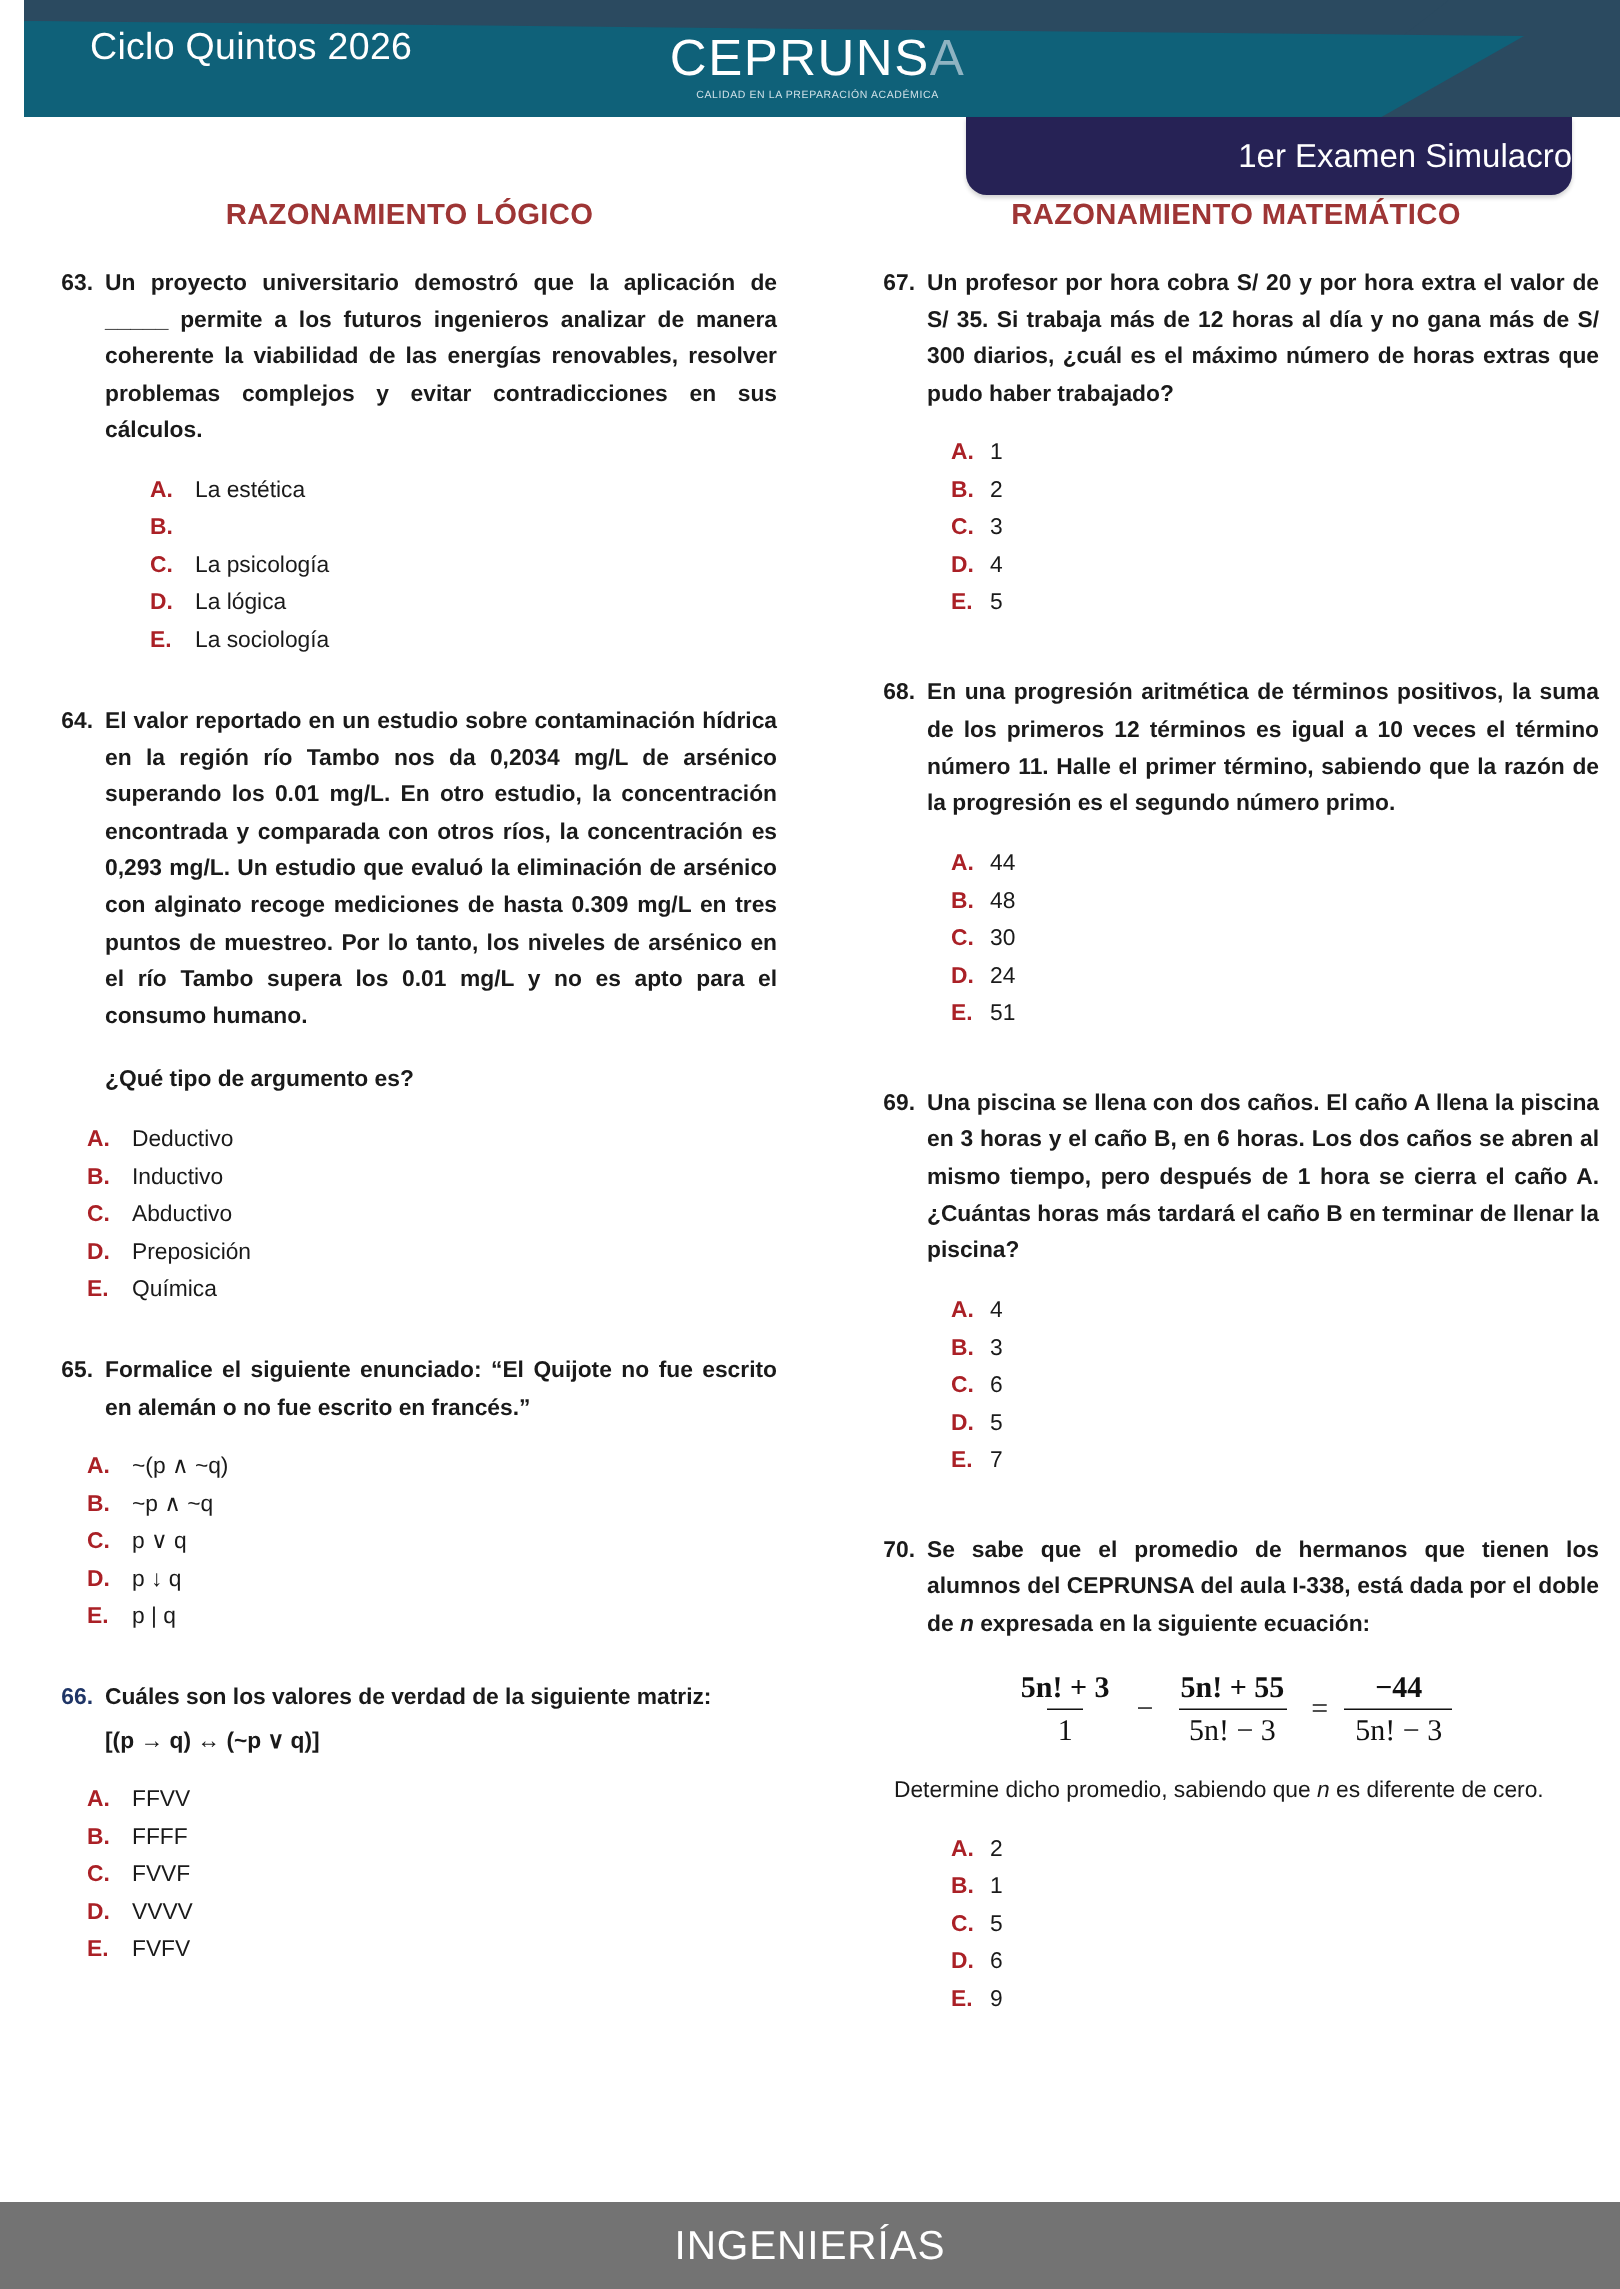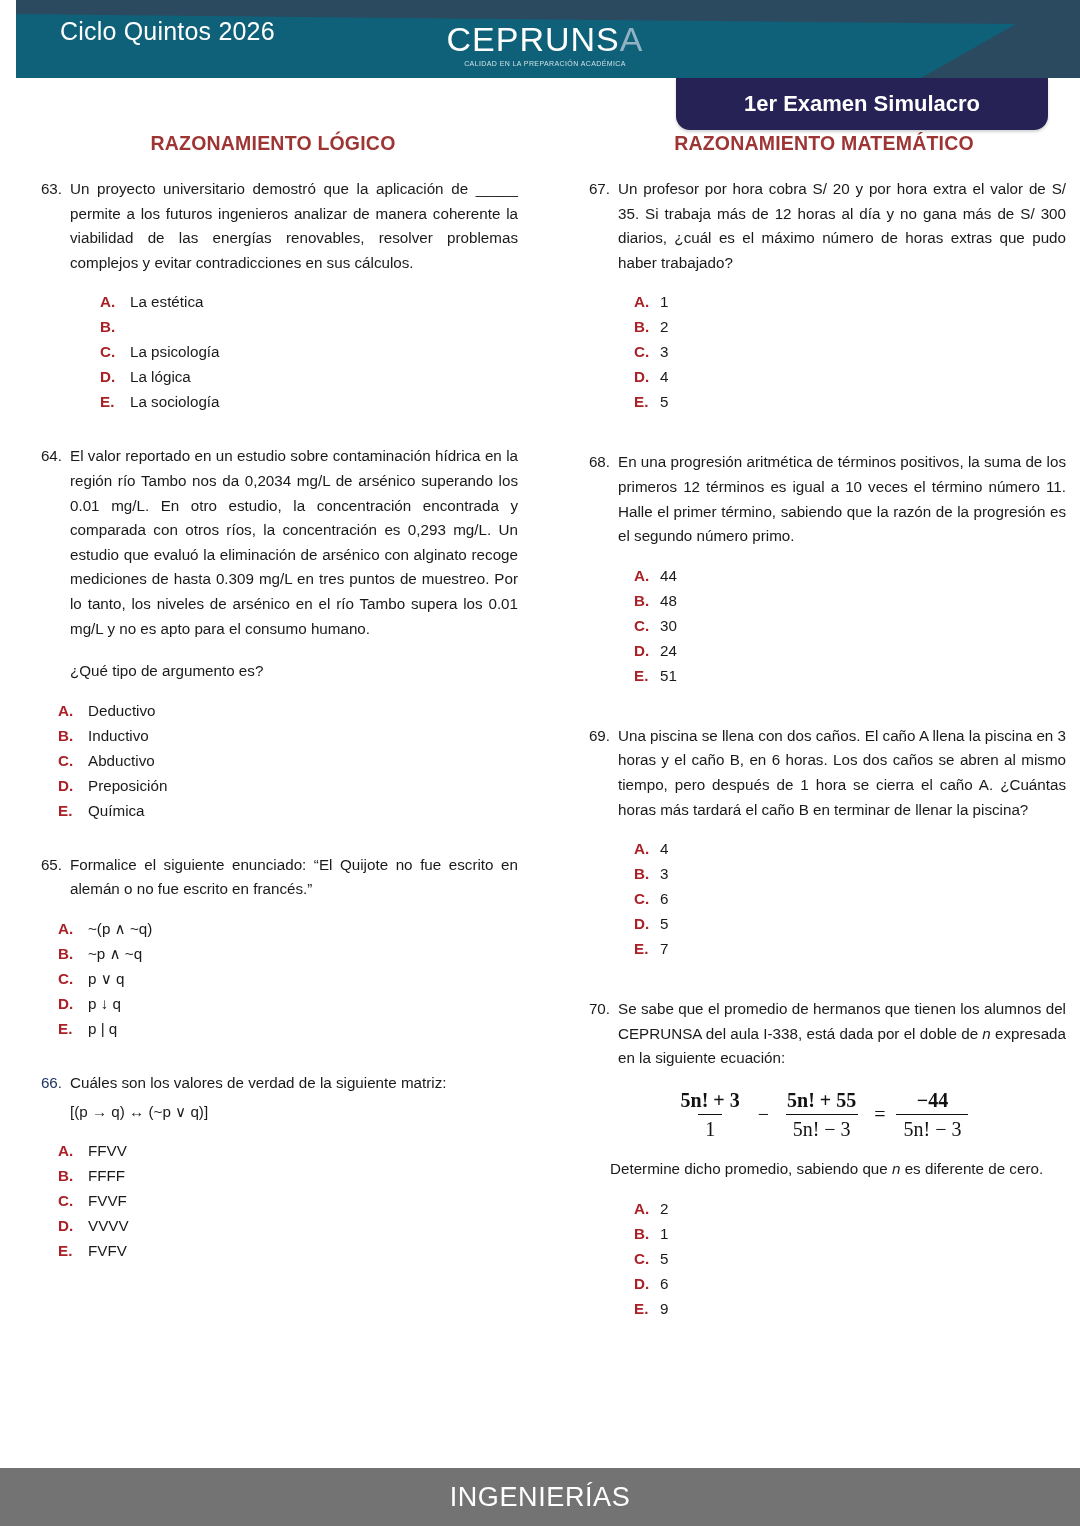--- a/index.html
+++ b/index.html
@@ -86,30 +86,29 @@
     font-size: 7px;
     letter-spacing: 0.4px;
     color: #cfe0e7;
     margin-top: 4px;
     white-space: nowrap;
   }
   .exam-badge {
     position: absolute;
     top: 78px;
     right: 32px;
-    width: 372px;
+    width: 404px;
     height: 52px;
     background: #262255;
     border-radius: 0 0 14px 14px;
     display: flex;
     align-items: center;
-    justify-content: center;
+    justify-content: flex-end;
     z-index: 7;
     box-shadow: 0 2px 3px rgba(0,0,0,0.18);
-    font-weight: bold;
   }
   .exam-badge-text {
     color: #ffffff;
     font-size: 22px;
     white-space: nowrap;
   }
 
   
   .content {
     position: absolute;
@@ -132,20 +131,21 @@
     font-size: 19.5px;
     font-weight: bold;
     letter-spacing: 0.2px;
     margin: 0 0 22px 0;
   }
   .section-title.right { padding-left: 6px; }
 
   .question {
     display: flex;
     margin-bottom: 6px;
+    font-weight: bold;
   }
   .q-num {
     flex: 0 0 auto;
     width: 34px;
     text-align: right;
     padding-right: 8px;
     font-size: 15.2px;
     line-height: 24.6px;
     color: #1a1a1a;
   }
@@ -500,21 +500,21 @@
           <span class="num">5n! + 55</span>
           <span class="den">5n! − 3</span>
         </span>
         <span class="op">=</span>
         <span class="frac">
           <span class="num">−44</span>
           <span class="den">5n! − 3</span>
         </span>
       </div>
 
-      <div class="q-body nojustify" style="margin-left:34px;"><span>Determine dicho promedio, sabiendo que </span><span class="ital">n</span><span> es diferente de cero.</span></div>
+      <div class="q-body nojustify" style="margin-left:20px;"><span>Determine dicho promedio, sabiendo que </span><span class="ital">n</span><span> es diferente de cero.</span></div>
 
       <ul class="options ind-right">
         <li class="opt">
             <span class="opt-letter">A.</span>
             <span class="opt-text">2</span>
           </li>
         <li class="opt">
             <span class="opt-letter">B.</span>
             <span class="opt-text">1</span>
           </li>

